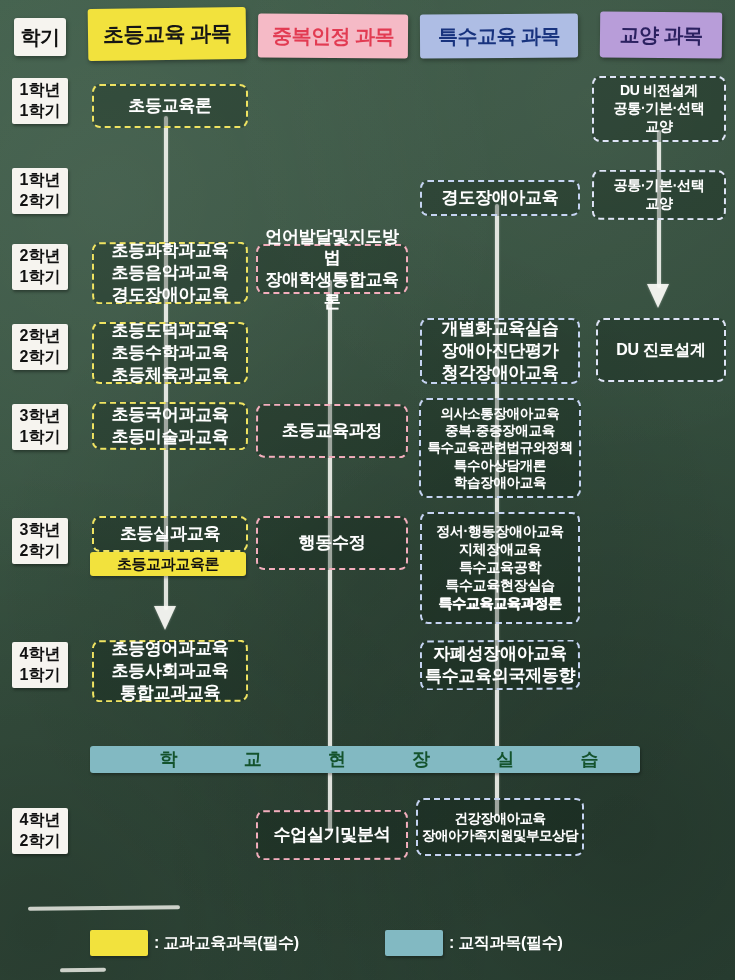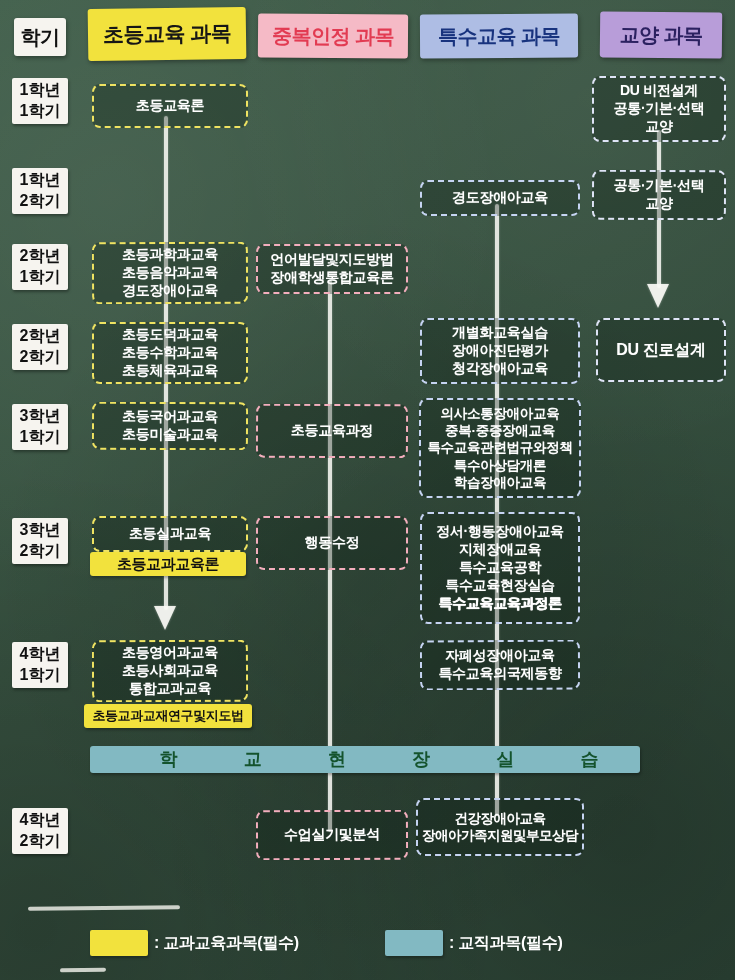--- a/index.html
+++ b/index.html
@@ -23,21 +23,21 @@
   .sem{
     position:absolute; left:12px; width:56px; height:46px; background:#f6f4ef; color:#111;
     font-weight:bold; font-size:16px; line-height:1.3; text-align:center; display:flex;
     flex-direction:column; justify-content:center; border-radius:2px; z-index:2;
     box-shadow:1px 2px 3px rgba(0,0,0,0.35);
   }
   .course{
     position:absolute; z-index:2; border:2px dashed #eee; border-radius:8px;
     background:rgba(10,26,16,0.30); color:#fff; font-weight:bold; text-align:center;
     display:flex; flex-direction:column; justify-content:center; align-items:center;
-    font-size:14px; line-height:1.28; letter-spacing:-0.3px;
+    font-size:17px; line-height:1.28; letter-spacing:-0.3px;
     text-shadow:0 0 1px rgba(255,255,255,0.25);
   }
   .b-y{border-color:#efe362;}
   .b-p{border-color:#f3aebd;}
   .b-b{border-color:#c6d4f2;}
   .b-w{border-color:#dfe4f6;}
   .em{text-shadow:0 0 1px #fff, 0.6px 0 0 #fff;}
   .req{
     position:absolute; z-index:2; background:#f2e23d; color:#111; font-weight:bold;
     text-align:center; display:flex; align-items:center; justify-content:center;
@@ -136,21 +136,20 @@
   </div>
   <div class="course b-y" style="left:92px; top:516px; width:152px; height:32px;">
     <div>초등실과교육</div>
   </div>
   <div class="req" style="left:90px; top:552px; width:156px; height:24px; font-size:15px;">초등교과교육론</div>
   <div class="course b-y" style="left:92px; top:640px; width:152px; height:58px; transform:rotate(-0.3deg);">
     <div>초등영어과교육</div>
     <div>초등사회과교육</div>
     <div>통합교과교육</div>
   </div>
-  <div class="req" style="left:84px; top:704px; width:168px; height:24px; font-size:13px;">초등교과교재연구및지도법</div>
 
   <div class="course b-p" style="left:256px; top:244px; width:148px; height:46px;">
     <div>언어발달및지도방법</div>
     <div>장애학생통합교육론</div>
   </div>
   <div class="course b-p" style="left:256px; top:404px; width:148px; height:50px; transform:rotate(0.3deg);">
     <div>초등교육과정</div>
   </div>
   <div class="course b-p" style="left:256px; top:516px; width:148px; height:50px;">
     <div>행동수정</div>

